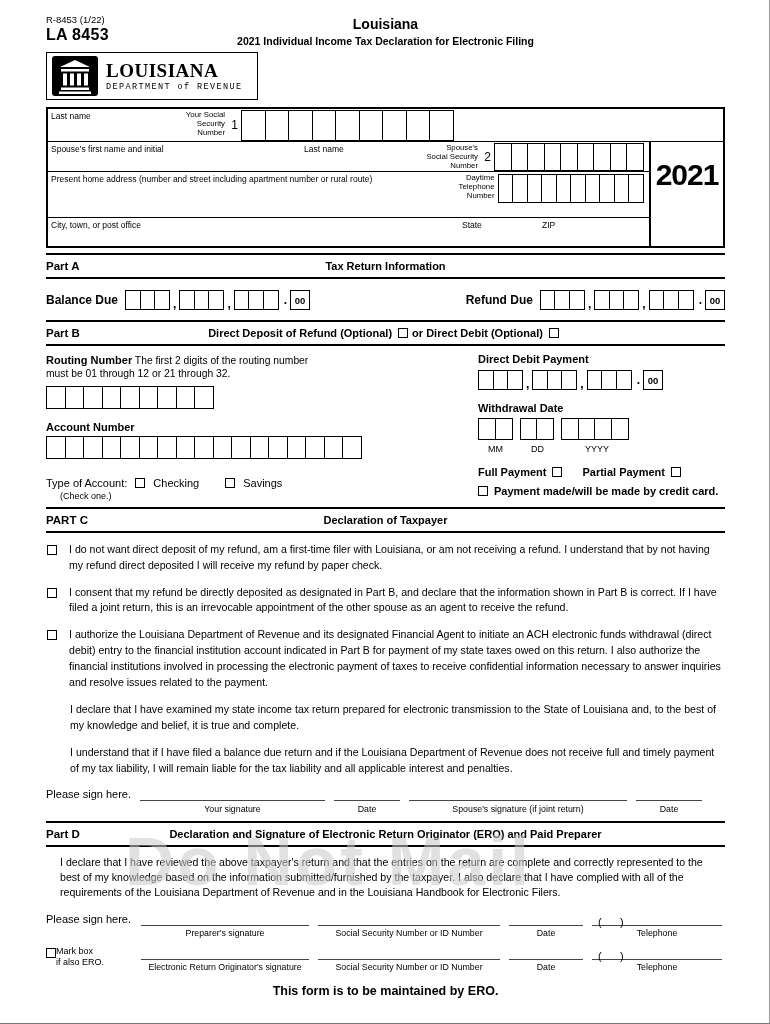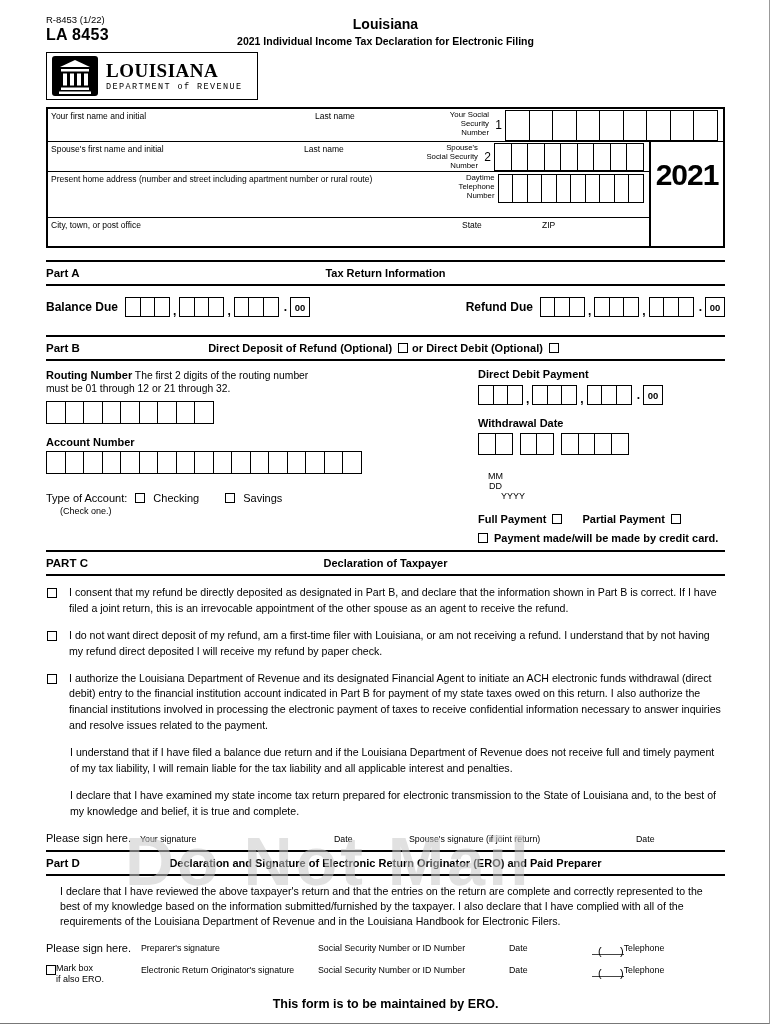--- a/index.html
+++ b/index.html
@@ -57,57 +57,57 @@
   .money{display:inline-flex;align-items:center;}
   .money .sep{font-size:12px;font-weight:bold;margin:8px 3px 0;}
   .money .per{font-size:12px;font-weight:bold;margin:0 3px 0 5px;}
   .cents{width:20px;height:20px;border:1.5px solid #000;display:inline-flex;align-items:center;justify-content:center;font-size:9.5px;font-weight:bold;}
 
   
   .sechdr{border-top:2px solid #000;border-bottom:2px solid #000;display:flex;align-items:center;padding:5px 0;}
   .sec-label{width:115px;font-weight:bold;font-size:11.5px;}
   .sec-title{flex:1;text-align:center;font-weight:bold;font-size:11px;}
   .sec-sp{width:115px;}
-  .mt13{margin-top:12px;}
+  .mt13{margin-top:5px;}
 
   .cb{width:10px;height:10px;border:1.5px solid #000;display:inline-block;flex:none;background:#fff;}
   .cb-inline{vertical-align:-1px;margin:0 4px 0 6px;}
 
   
-  .amtrow{display:flex;align-items:center;justify-content:space-between;padding:10px 0 17px;}
+  .amtrow{display:flex;align-items:center;justify-content:space-between;padding:10px 0 9px;}
   .amt{display:flex;align-items:center;gap:7px;}
   .amt-label{font-size:12px;font-weight:bold;}
 
   
   .pbody{display:flex;padding:7px 0 6px;}
   .pb-left{width:432px;}
   .pb-right{flex:1;}
   .rout-para{width:268px;font-size:10.3px;line-height:1.3;margin-bottom:5px;}
   .blabel{font-size:11px;font-weight:bold;}
   .lbl-gap{display:block;margin:8px 0 3px;}
   .typerow{display:flex;align-items:center;gap:8px;margin-top:14px;font-size:11px;}
   .ml18{margin-left:18px;}
   .checkone{font-size:9px;margin:2px 0 0 14px;}
   .ddp-label{display:block;font-size:11px;font-weight:bold;margin-bottom:4px;}
   .datewrap{display:flex;gap:7px;margin-top:4px;}
-  .datelabels{display:flex;font-size:9px;margin-top:16px;flex-direction:column;}
+  .datelabels{display:flex;gap:7px;font-size:9px;margin-top:4px;}
   .dl1,.dl2{width:35px;text-align:center;}
   .dl3{width:70px;text-align:center;}
   .fprow{display:flex;align-items:center;gap:6px;font-size:11px;font-weight:bold;margin-top:12px;}
   .ml14{margin-left:14px;}
   .ccrow{display:flex;align-items:center;gap:6px;font-size:11px;font-weight:bold;margin-top:7px;}
 
   
   .pc-body{padding:9px 0 4px;font-size:10.6px;line-height:1.5;}
   .citem{display:flex;margin-bottom:11px;}
   .citem .cb{margin:3px 12px 0 1px;}
   .cpara{margin:0 0 11px 24px;}
   .signrow{display:flex;gap:9px;margin-top:5px;}
   .slead{font-size:11px;line-height:14px;white-space:nowrap;}
-  .sigseg{display:flex;}
+  .sigseg{display:flex;flex-direction:column;}
   .sigline{height:14px;border-bottom:1px solid #444;}
   .siglabel{font-size:8.8px;text-align:center;padding-top:2px;}
 
   
   .pd-para{font-size:10.6px;line-height:1.42;padding:8px 0 4px;margin-left:14px;}
   .pd-sign{display:flex;gap:9px;margin-top:8px;}
   .lead-col{width:86px;}
   .markbox{display:flex;gap:0;width:86px;}
   .markbox .cb{margin-top:2px;}
   .mark-text{font-size:9px;line-height:1.25;white-space:pre-line;}
@@ -148,21 +148,20 @@
     </svg>
     <div>
       <div class="logo-title">LOUISIANA</div>
       <div class="logo-sub">DEPARTMENT of REVENUE</div>
     </div>
   </div>
 
   
   <div class="nameblock">
     <div class="nb-row r1">
-      <span class="flab c-grow">Your first name and initial</span>
       <span class="flab c-last">Last name</span>
       <span class="stack-label">Your Social
 Security
 Number</span>
       <span class="c-num">1</span>
       <span class="bxwrap">
           <span class="bxg bg-ssn1">
             <span class="bx"></span>
             <span class="bx"></span>
             <span class="bx"></span>
@@ -399,32 +398,32 @@
   
   <div class="sechdr">
     <span class="sec-label">PART C</span>
     <span class="sec-title">Declaration of Taxpayer</span>
     <span class="sec-sp"></span>
   </div>
 
   <div class="pc-body">
     <div class="citem">
       <span class="cb"></span>
-      <div>I consent that my refund be directly deposited as designated in Part B, and declare that the information shown in Part B is correct. If I have filed a joint return, this is an irrevocable appointment of the other spouse as an agent to receive the refund.</div>
+      <div>I do not want direct deposit of my refund, am a first-time filer with Louisiana, or am not receiving a refund. I understand that by not having my refund direct deposited I will receive my refund by paper check.</div>
     </div>
     <div class="citem">
       <span class="cb"></span>
-      <div>I do not want direct deposit of my refund, am a first-time filer with Louisiana, or am not receiving a refund. I understand that by not having my refund direct deposited I will receive my refund by paper check.</div>
+      <div>I consent that my refund be directly deposited as designated in Part B, and declare that the information shown in Part B is correct. If I have filed a joint return, this is an irrevocable appointment of the other spouse as an agent to receive the refund.</div>
     </div>
     <div class="citem">
       <span class="cb"></span>
       <div>I authorize the Louisiana Department of Revenue and its designated Financial Agent to initiate an ACH electronic funds withdrawal (direct debit) entry to the financial institution account indicated in Part B for payment of my state taxes owed on this return. I also authorize the financial institutions involved in processing the electronic payment of taxes to receive confidential information necessary to answer inquiries and resolve issues related to the payment.</div>
     </div>
+    <div class="cpara">I declare that I have examined my state income tax return prepared for electronic transmission to the State of Louisiana and, to the best of my knowledge and belief, it is true and complete.</div>
     <div class="cpara">I understand that if I have filed a balance due return and if the Louisiana Department of Revenue does not receive full and timely payment of my tax liability, I will remain liable for the tax liability and all applicable interest and penalties.</div>
-    <div class="cpara">I declare that I have examined my state income tax return prepared for electronic transmission to the State of Louisiana and, to the best of my knowledge and belief, it is true and complete.</div>
 
     <div class="signrow">
       <span class="slead">Please sign here.</span>
       <div class="sigseg" style="width:185px">
         <div class="sigline"></div>
         <div class="siglabel">Your signature</div>
       </div>
       <div class="sigseg" style="width:66px">
         <div class="sigline"></div>
         <div class="siglabel">Date</div>

